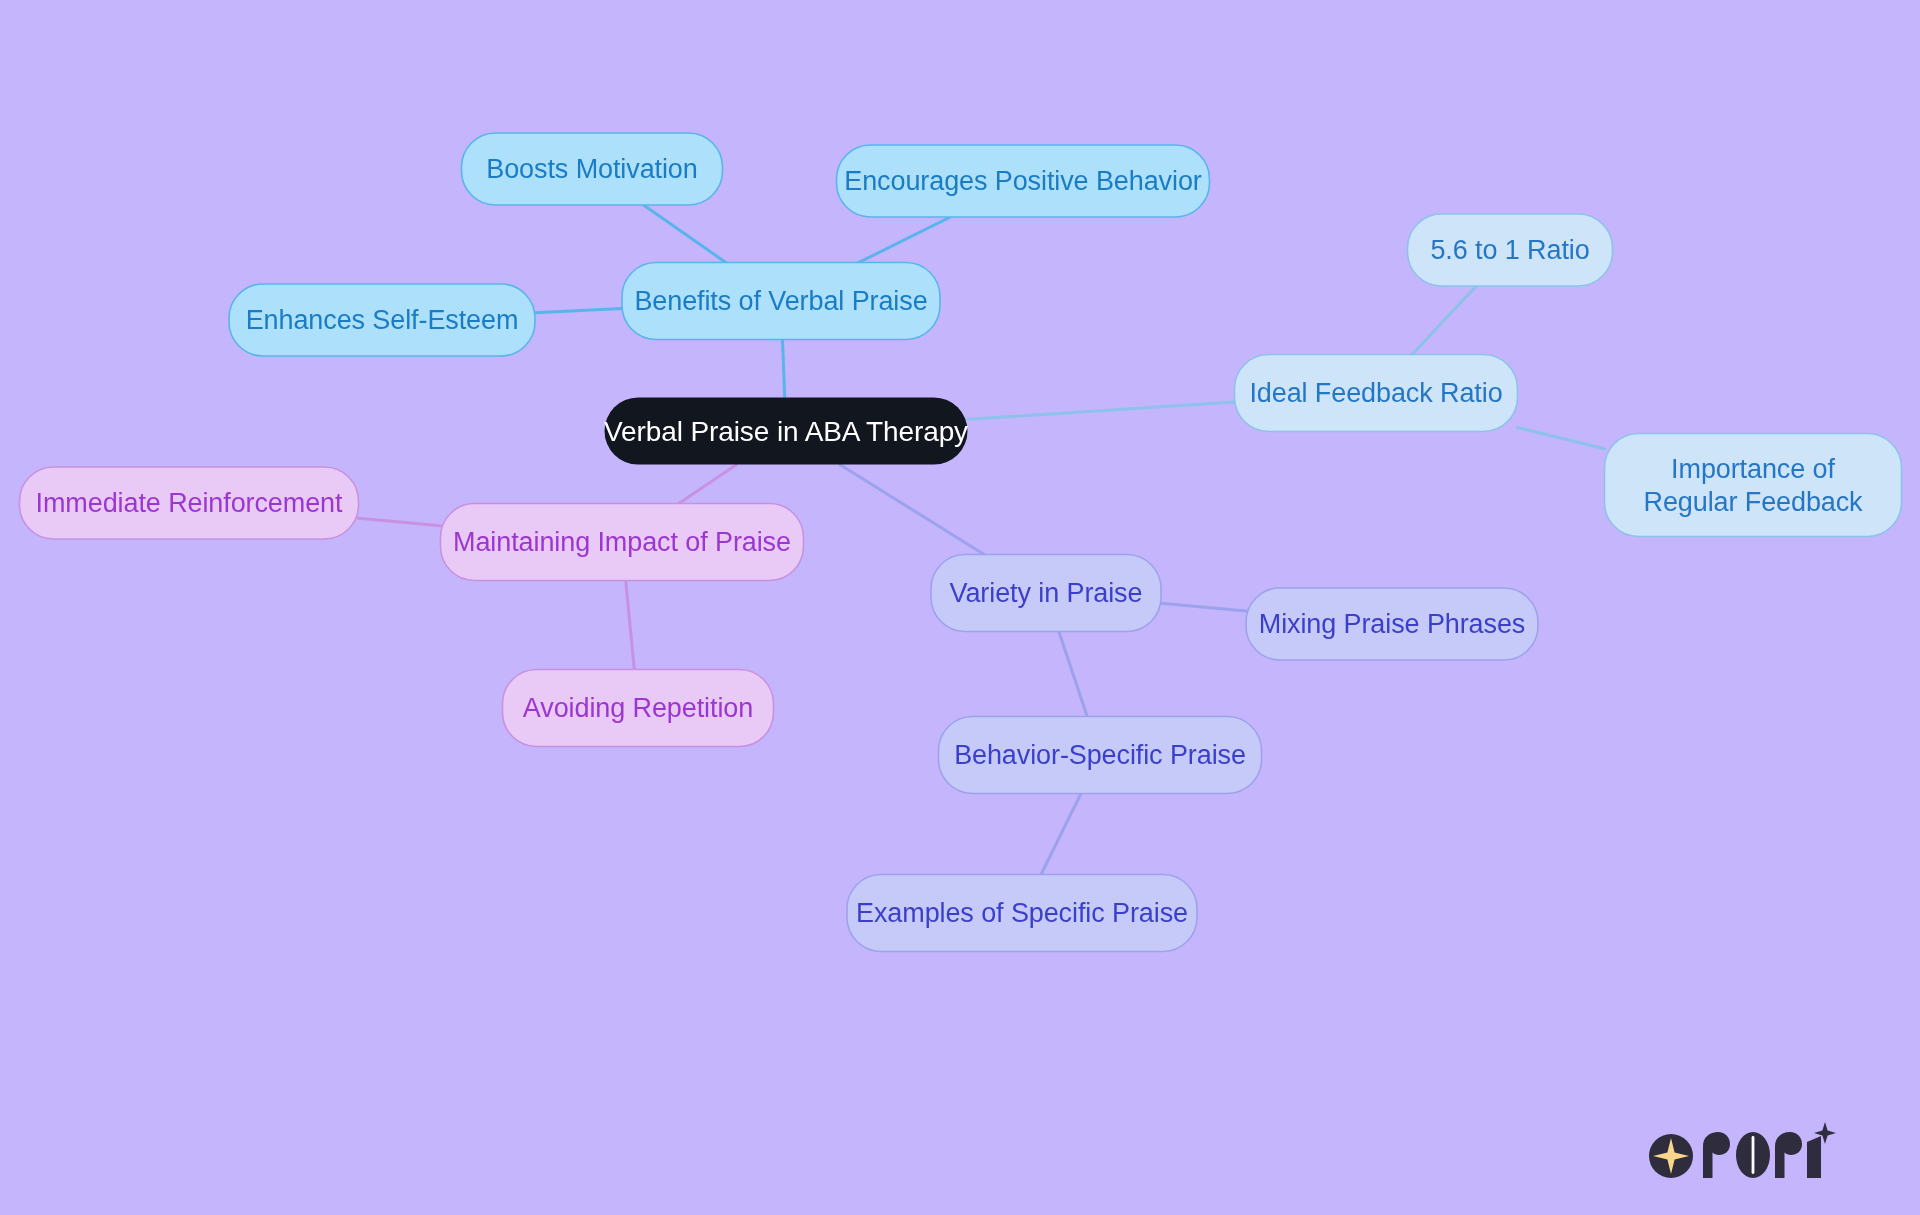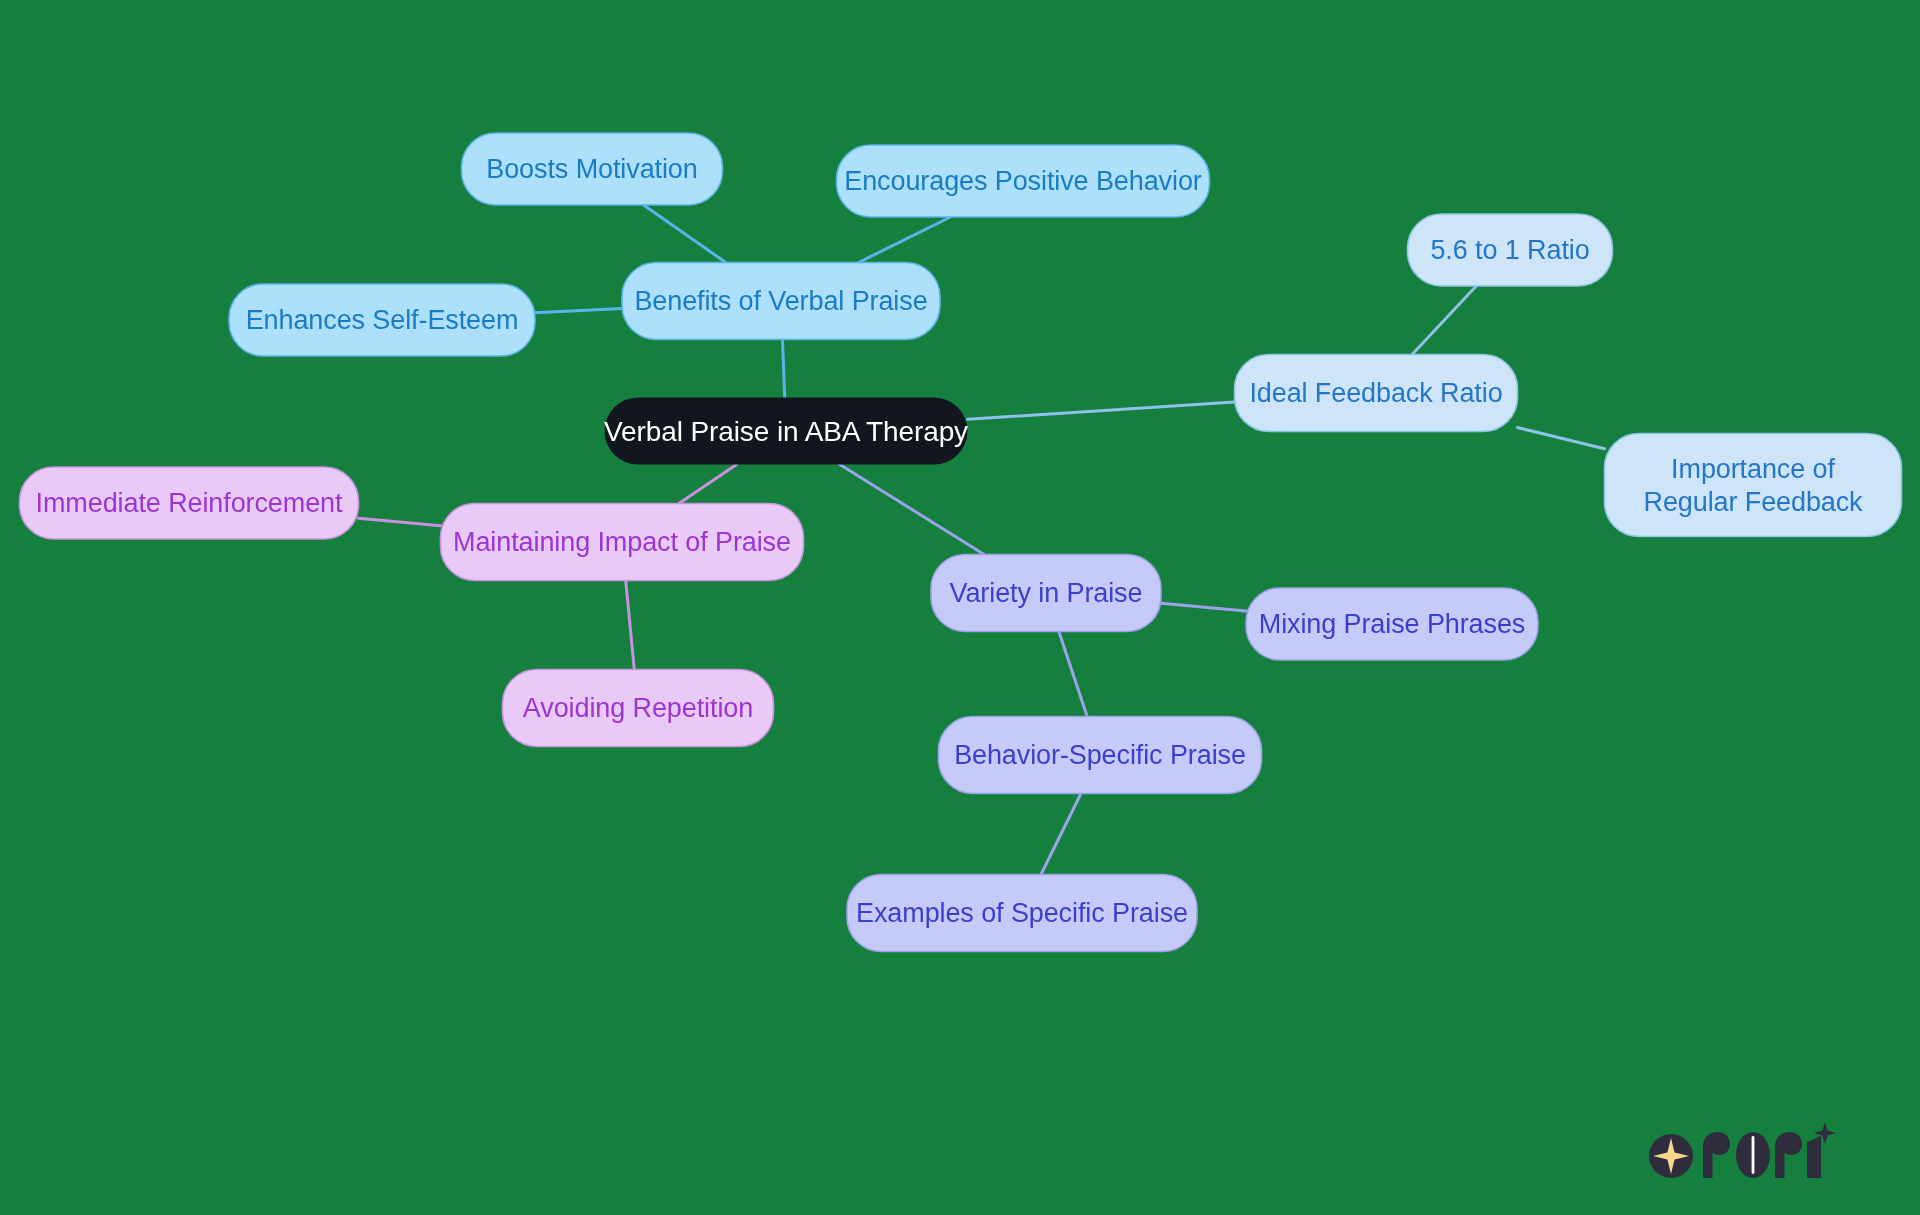--- a/index.html
+++ b/index.html
@@ -11,21 +11,21 @@
   body {
     width: 1920px;
     height: 1215px;
     overflow: hidden;
     font-family: "Liberation Sans", sans-serif;
   }
   #canvas {
     position: relative;
     width: 1920px;
     height: 1215px;
-    background: #15803d;
+    background: #c4b5fd;
   }
   #mindmap-svg {
     position: absolute;
     top: 0;
     left: 0;
     width: 1920px;
     height: 1215px;
   }
   .node-label {
     font-family: "Liberation Sans", sans-serif;

